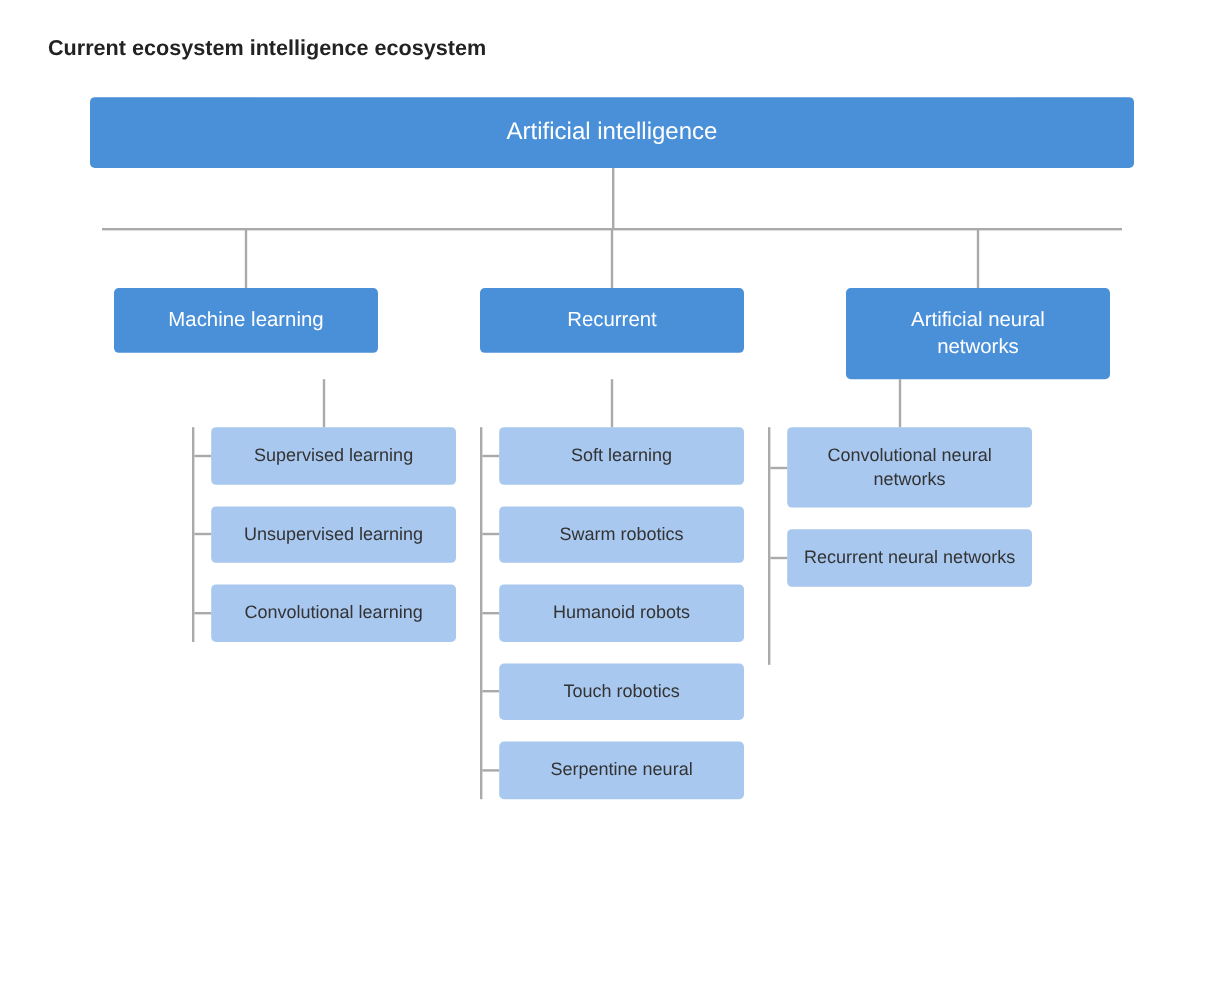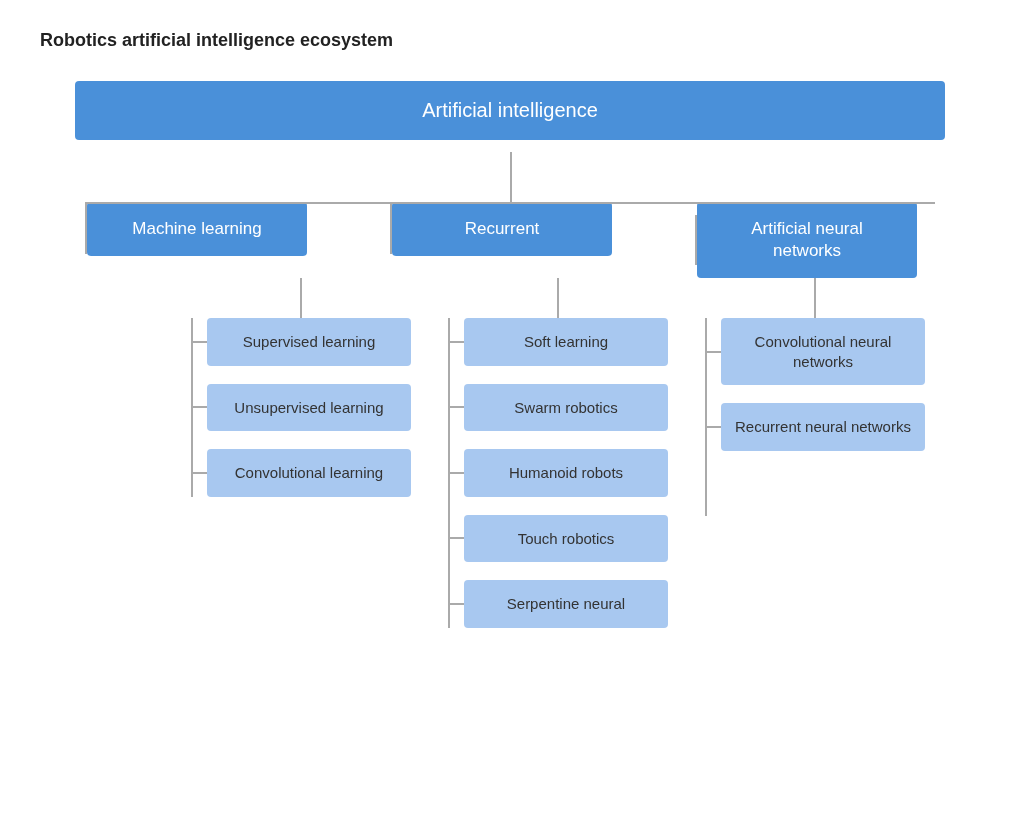--- a/index.html
+++ b/index.html
@@ -21,21 +21,21 @@
     .diagram {
       position: relative;
       width: 940px;
       margin: 0 auto;
     }
 
     
     .root-row {
       display: flex;
       justify-content: center;
-      margin-bottom: 12px;
+      margin-bottom: 0;
     }
 
     .node-root {
       background: #4a90d9;
       color: #fff;
       font-size: 20px;
       font-weight: 500;
       text-align: center;
       padding: 18px 40px;
       width: 870px;
@@ -74,21 +74,21 @@
       top: 0;
       left: 45px;
       right: 45px;
       height: 2px;
       background: #aaa;
     }
 
     
     .branch {
       display: flex;
-      flex-direction: row;
+      flex-direction: column;
       align-items: center;
       width: 240px;
     }
 
     .branch-connector-top {
       width: 2px;
       height: 50px;
       background: #aaa;
     }
 
@@ -100,24 +100,23 @@
       text-align: center;
       padding: 16px 20px;
       width: 220px;
       border-radius: 4px;
       line-height: 1.3;
     }
 
     
     .sub-section {
       display: flex;
-      justify-content: flex-end;
+      justify-content: center;
       padding: 0 45px;
       margin-top: 0;
-      gap: 17px;
     }
 
     .sub-branch {
       width: 240px;
       display: flex;
       flex-direction: column;
       align-items: center;
       position: relative;
     }
 
@@ -168,21 +167,21 @@
       display: flex;
       flex-direction: column;
       gap: 18px;
       flex: 1;
     }
   </style>
 </head>
 <body>
 
 <div class="diagram">
-  <div class="page-title">Robotics artificial intelligence ecosystem</div>
+  <div class="page-title">Current ecosystem intelligence ecosystem</div>
 
   <div class="root-row">
     <div class="node-root">Artificial intelligence</div>
   </div>
 
   <div class="root-connector"></div>
 
   <div class="hbar-row">
     <div class="hbar"></div>
 

